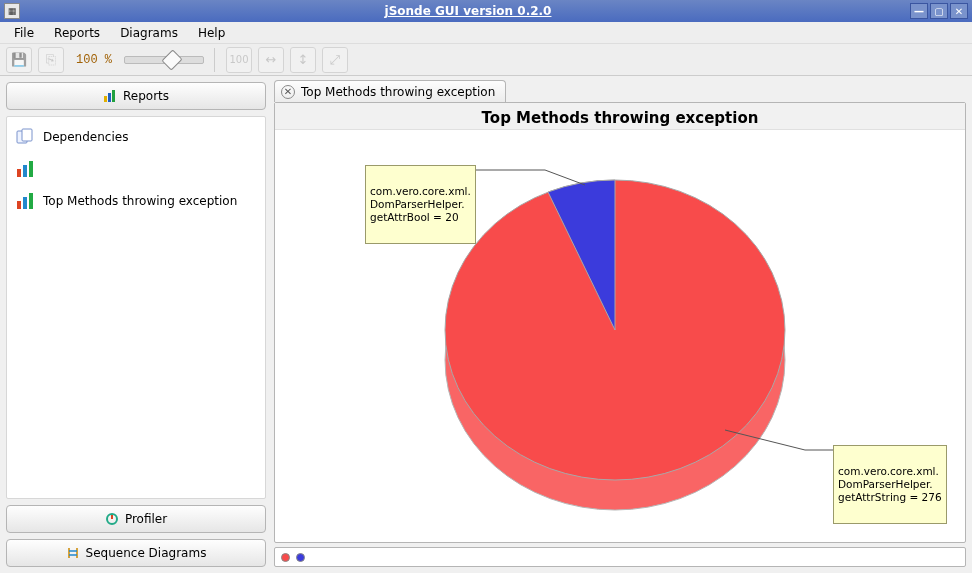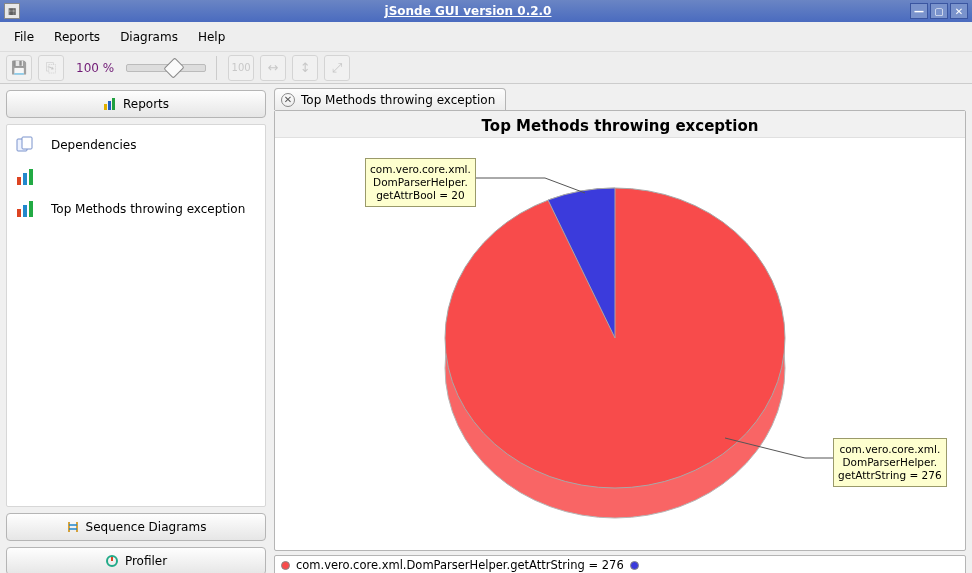--- a/index.html
+++ b/index.html
@@ -11,58 +11,58 @@
     height:22px; background:linear-gradient(#6a85c4,#4a6bbf);
     display:flex; align-items:center; color:#fff; font-weight:bold;
     padding:0 4px; font-size:12px;
   }
   .titlebar .ticon { width:16px; height:16px; background:#e8e8e8; border:1px solid #888; margin-right:6px; display:flex; align-items:center; justify-content:center; font-size:9px; color:#333;}
   .titlebar .title { flex:1; text-align:center;text-decoration:underline; }
   .titlebar .winbtns { display:flex; gap:2px; }
   .titlebar .winbtn { width:18px; height:16px; background:#7a93cc; border:1px solid #3a55a0; display:flex; align-items:center; justify-content:center; font-size:10px; color:#fff;}
 
   
-  .menubar { height:30px; background:#eeeeee; display:flex; align-items:center; padding:0 6px; gap:4px; border-bottom:1px solid #ddd;}
+  .menubar { height:22px; background:#eeeeee; display:flex; align-items:center; padding:0 6px; gap:4px; border-bottom:1px solid #ddd;}
   .menubar .menuitem { padding:2px 8px; }
 
   
   .toolbar { height:32px; background:#eeeeee; display:flex; align-items:center; padding:0 6px; gap:6px; border-bottom:1px solid #ccc;}
   .toolbtn { width:26px; height:26px; border:1px solid #c0c0c0; background:#f4f4f4; border-radius:3px; display:flex; align-items:center; justify-content:center; color:#aaa; font-size:13px;}
   .toolbtn.disabled { opacity:0.55; }
-  .zoomlbl { padding:0 6px; color:#701a75; }
+  .zoomlbl { padding:0 6px; color:#a16207;font-family:Liberation Mono, monospace; }
   .slider { position:relative; width:80px; height:8px; background:#ddd; border:1px solid #bbb; border-radius:2px; }
   .slider .thumb { position:absolute; top:-5px; left:40px; width:14px; height:16px; background:#fafafa; border:1px solid #888; border-radius:2px; transform:rotate(45deg); }
   .tsep { width:2px; height:24px; background:transparent; border-left:1px solid #ccc; margin:0 4px;}
 
   
   .main { display:flex; height:calc(573px - 22px - 22px - 32px); }
   .sidebar { width:272px; padding:6px; display:flex; flex-direction:column; gap:6px; }
   .panelbtn {
     height:28px; background:linear-gradient(#fefefe,#e6e6e6); border:1px solid #b5b5b5;
     border-radius:4px; display:flex; align-items:center; justify-content:center; gap:6px;
   }
   .panelbtn .picon { width:14px; height:14px; display:inline-flex; align-items:center; justify-content:center;}
   .sidelist { flex:1; background:#ffffff; border:1px solid #d7d7d7; border-radius:2px; padding:4px 0; overflow:hidden;}
-  .siderow { display:flex; align-items:center; gap:16px; padding:6px 8px; white-space:nowrap; }
+  .siderow { display:flex; align-items:center; gap:8px; padding:6px 8px; white-space:nowrap; }
   .siderow .ricon { width:20px; height:20px; display:flex; align-items:center; justify-content:center; }
 
   .content { flex:1; padding:4px 6px 6px 2px; display:flex; flex-direction:column; }
 
   
   .tabstrip { height:22px; display:flex; align-items:flex-end; }
   .tab { display:flex; align-items:center; gap:6px; height:22px; padding:0 10px 0 6px;
     background:linear-gradient(#fdfdfd,#ececec);
     border:1px solid #b5b5b5; border-bottom:none; border-radius:4px 4px 0 0; }
   .tab .closeicon { width:14px; height:14px; border:1px solid #888; border-radius:7px; display:flex; align-items:center; justify-content:center; font-size:10px; color:#555; line-height:0;}
 
   .chartframe { flex:1; background:#ffffff; border:1px solid #b5b5b5; border-radius:2px; display:flex; flex-direction:column; }
   .charttitle { text-align:center; font-weight:bold; font-size:15px; padding:6px 0 2px; background:#f1f1f1; border-bottom:1px solid #e0e0e0;}
   .chartarea { flex:1; position:relative; overflow:hidden;}
 
-  .callout { position:absolute; background:#feffcf; border:1px solid #9a9a6a; padding:4px 4px; font-size:10.5px; line-height:1.25; text-align:center; white-space:nowrap;}
+  .callout { position:absolute; background:#feffcf; border:1px solid #9a9a6a; padding:19px 4px; font-size:10.5px; line-height:1.25; white-space:nowrap;margin-top:15px;}
 
   .legendbar { height:20px; background:#fff; border:1px solid #b5b5b5; border-radius:2px; margin-top:4px;
     display:flex; align-items:center; padding:0 6px; gap:6px; font-size:11.5px; white-space:nowrap; overflow:hidden;}
   .legdot { width:9px; height:9px; border:1px solid #888; border-radius:5px; display:inline-block;}
 
   svg .pieside { opacity:0.85; }
 </style>
 </head>
 <body>
 
@@ -140,34 +140,34 @@
               <rect x="14" y="2" width="4" height="16" fill="#2a4"></rect>
             </svg>
         </span>
         <span>Top Methods throwing exception</span>
       </div>
     </div>
 
     <div class="panelbtn">
       <span class="picon">
         <svg width="14" height="14" viewBox="0 0 14 14">
+            <circle cx="7" cy="7" r="5" fill="none" stroke="#2a8" stroke-width="2"></circle>
+            <path d="M7 7 L7 3" stroke="#d42" stroke-width="2"></path>
+          </svg>
+      </span>
+      <span>Profiler</span>
+    </div>
+    <div class="panelbtn">
+      <span class="picon">
+        <svg width="14" height="14" viewBox="0 0 14 14">
             <path d="M3 2 V12 M11 2 V12" stroke="#c80" stroke-width="1.5"></path>
             <path d="M3 5 H11 M11 9 H3" stroke="#28c" stroke-width="1.5"></path>
           </svg>
       </span>
       <span>Sequence Diagrams</span>
-    </div>
-    <div class="panelbtn">
-      <span class="picon">
-        <svg width="14" height="14" viewBox="0 0 14 14">
-            <circle cx="7" cy="7" r="5" fill="none" stroke="#2a8" stroke-width="2"></circle>
-            <path d="M7 7 L7 3" stroke="#d42" stroke-width="2"></path>
-          </svg>
-      </span>
-      <span>Profiler</span>
     </div>
   </div>
 
   <div class="content">
     <div class="tabstrip">
       <div class="tab">
         <span class="closeicon">✕</span>
         <span>Top Methods throwing exception</span>
       </div>
     </div>
@@ -200,18 +200,17 @@
           <span>com.vero.core.xml.</span><br>
           <span>DomParserHelper.</span><br>
           <span>getAttrString = 276</span>
         </div>
 
       </div>
     </div>
 
     <div class="legendbar">
       <span class="legdot" style="background:#f84b4b"></span>
-      <span>com.vero.core.xml.DomParserHelper.getAttrString = 276</span>
       <span class="legdot" style="background:#3b3bdc"></span>
     </div>
   </div>
 
 </div>
 
 </body></html>

